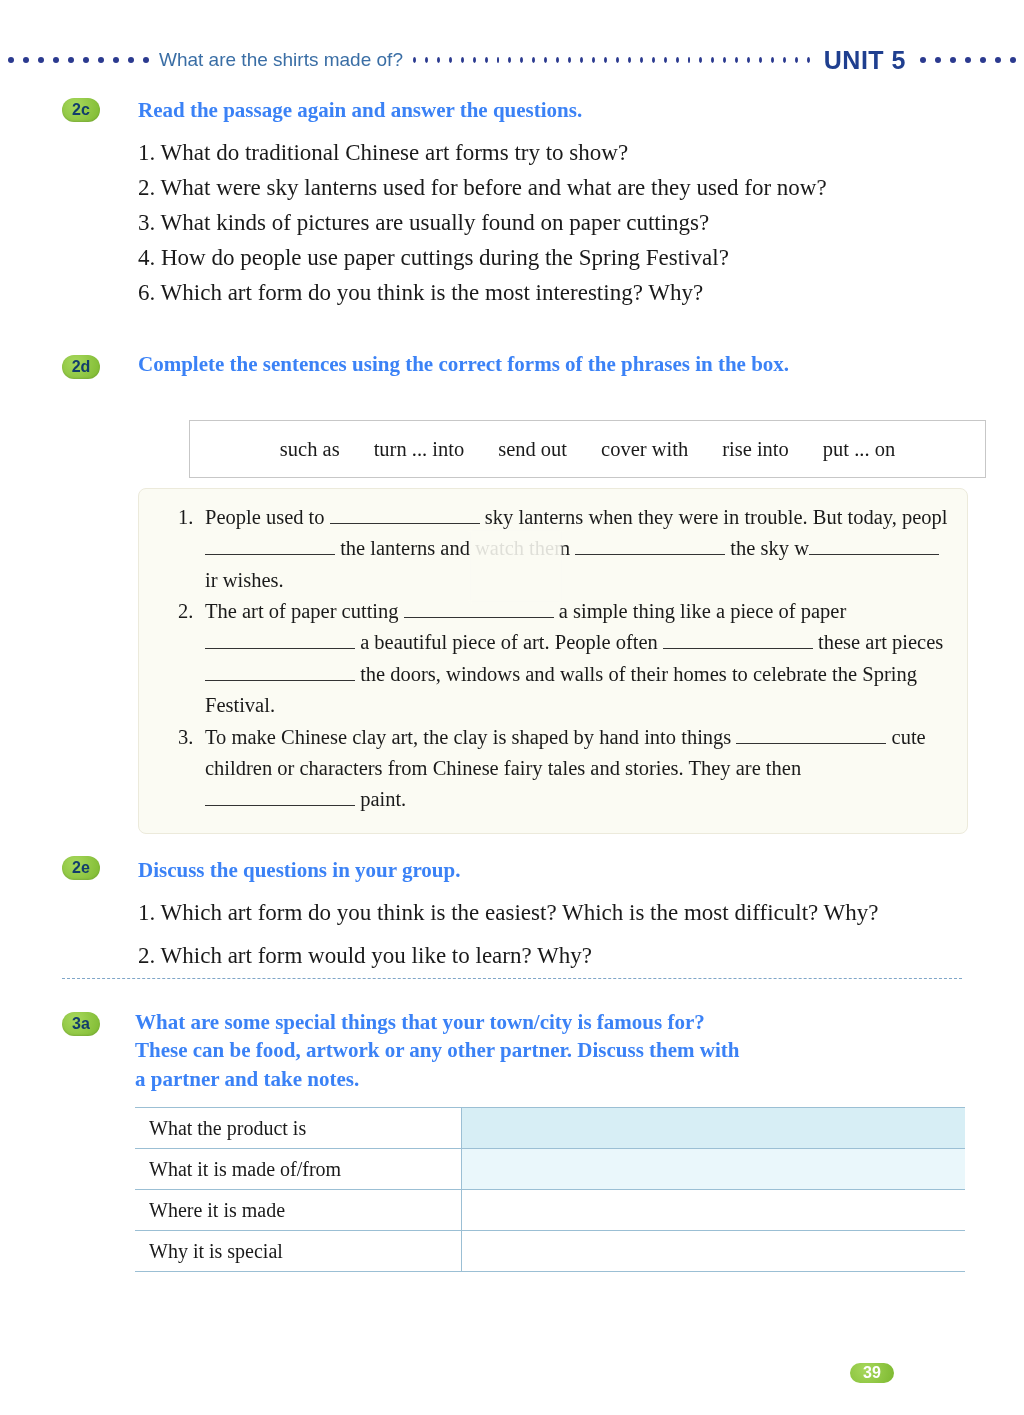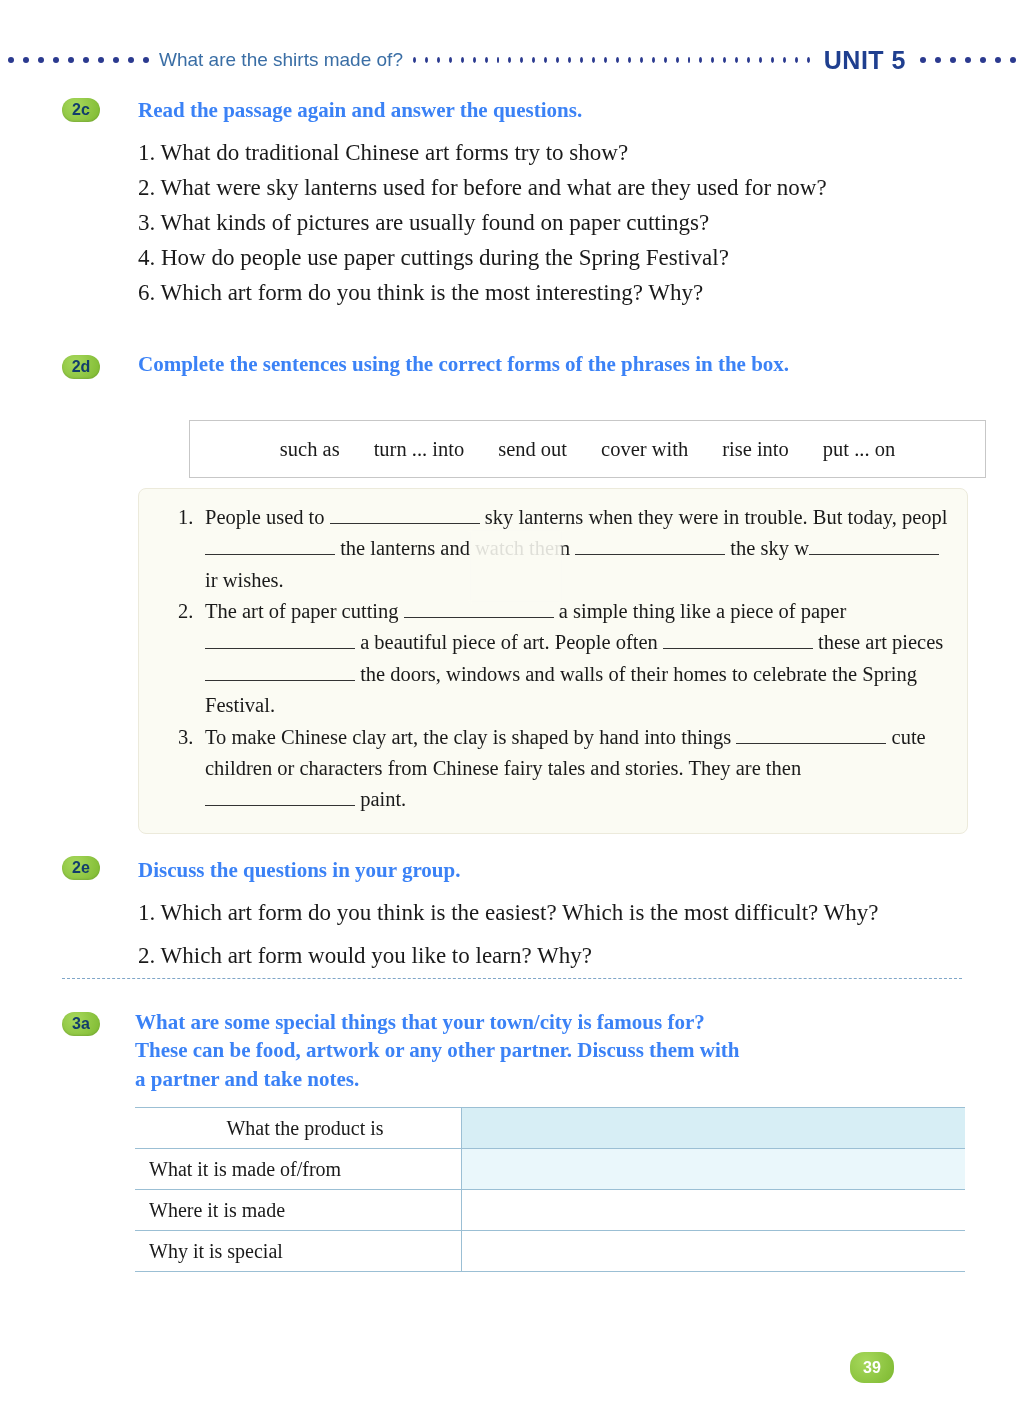--- a/index.html
+++ b/index.html
@@ -176,32 +176,32 @@
     height: 36px;
     border-bottom: 1px solid #9bbfd4;
     padding: 2px 0 2px 14px;
     vertical-align: middle;
   }
   .notes-table tr:first-child td { border-top: 1px solid #9bbfd4; }
   .notes-table td.label {
     width: 312px;
     border-right: 1px solid #9bbfd4;
   }
-  .notes-table tr:nth-child(1) td { background: #d7eef5; text-align: center; }
+  .notes-table tr:nth-child(1) td { background: #d7eef5; }
   .notes-table tr:nth-child(2) td { background: #eaf7fb; }
   .notes-table tr:nth-child(1) td.label,
   .notes-table tr:nth-child(2) td.label { background: #ffffff; }
 
   
   .pagenum {
     position: absolute;
     right: 130px;
     bottom: 32px;
     width: 44px;
-    height: 31px;
+    height: 20px;
     border-radius: 14px;
     background: radial-gradient(circle at 35% 30%, #a7d85c, #7cb82f);
     color: #ffffff;
     font-family: "Liberation Sans", sans-serif;
     font-weight: bold;
     font-size: 16px;
     display: flex;
     align-items: center;
     justify-content: center;
   }

